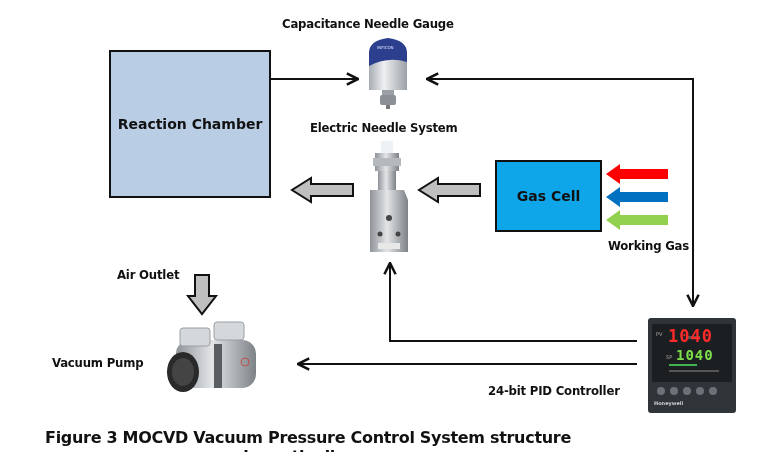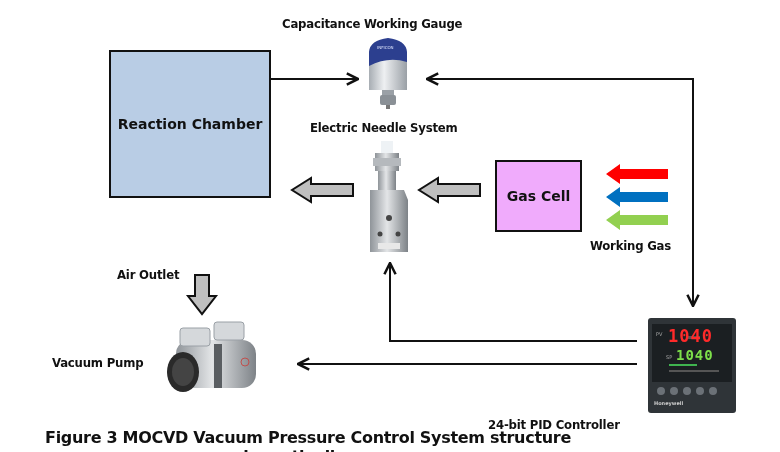--- a/index.html
+++ b/index.html
@@ -4,21 +4,21 @@
 <style>
   html, body { margin:0; padding:0; background:#ffffff; }
   body { width:780px; height:452px; position:relative; overflow:hidden;
          font-family:"DejaVu Sans", sans-serif; color:#111; }
   .lbl { position:absolute; font-weight:bold; font-size:13px; white-space:nowrap;
          font-family:"DejaVu Sans Condensed","DejaVu Sans", sans-serif; letter-spacing:-0.2px; }
   .box { position:absolute; border:2px solid #111; box-sizing:border-box;
          display:flex; align-items:center; justify-content:center;
          font-weight:bold; font-size:14px; }
   #chamber { left:109px; top:50px; width:162px; height:148px; background:#b9cde5; }
-  #gascell { left:495px; top:160px; width:87px; height:72px; background:#f0abfc; }
+  #gascell { left:495px; top:160px; width:107px; height:72px; background:#0ea5e9; }
   svg.layer { position:absolute; left:0; top:0; }
   .caption { position:absolute; left:0; top:428px; width:616px; text-align:center;
              font-weight:bold; font-size:16px; letter-spacing:-0.3px; }
 </style>
 </head>
 <body>
 
 <svg class="layer" width="780" height="452">
   <defs>
     <marker id="ah" viewBox="0 0 10 10" refX="9" refY="5" markerWidth="7" markerHeight="7" orient="auto-start-reverse">
@@ -107,20 +107,20 @@
   <span>Gas Cell</span>
 </div>
 
 <span style="position:absolute;left:656px;top:331px;font-size:5px;color:#aaa;">PV</span>
 <span style="position:absolute;left:668px;top:326px;font-family:'DejaVu Sans Mono',monospace;font-size:17px;font-weight:bold;color:#ff2a2a;letter-spacing:1px;">1040</span>
 <span style="position:absolute;left:666px;top:354px;font-size:5px;color:#aaa;">SP</span>
 <span style="position:absolute;left:676px;top:347px;font-family:'DejaVu Sans Mono',monospace;font-size:14px;font-weight:bold;color:#7de04a;letter-spacing:1px;">1040</span>
 <span style="position:absolute;left:654px;top:400px;font-size:5px;color:#ccc;font-weight:bold;">Honeywell</span>
 <span style="position:absolute;left:377px;top:45px;font-size:4px;color:#dfe6ff;">INFICON</span>
 
-<span class="lbl" style="left:282px;top:16px;">Capacitance Working Gauge</span>
+<span class="lbl" style="left:282px;top:16px;">Capacitance Needle Gauge</span>
 <span class="lbl" style="left:310px;top:120px;">Electric Needle System</span>
 <span class="lbl" style="left:117px;top:267px;">Air Outlet</span>
-<span class="lbl" style="left:590px;top:238px;">Working Gas</span>
+<span class="lbl" style="left:608px;top:238px;">Working Gas</span>
 <span class="lbl" style="left:52px;top:355px;">Vacuum Pump</span>
-<span class="lbl" style="left:488px;top:383px;margin-top:34px;">24-bit PID Controller</span>
+<span class="lbl" style="left:488px;top:383px;">24-bit PID Controller</span>
 
 <div class="caption">Figure 3 MOCVD Vacuum Pressure Control System structure schematic diagram</div>
 
 </body></html>

